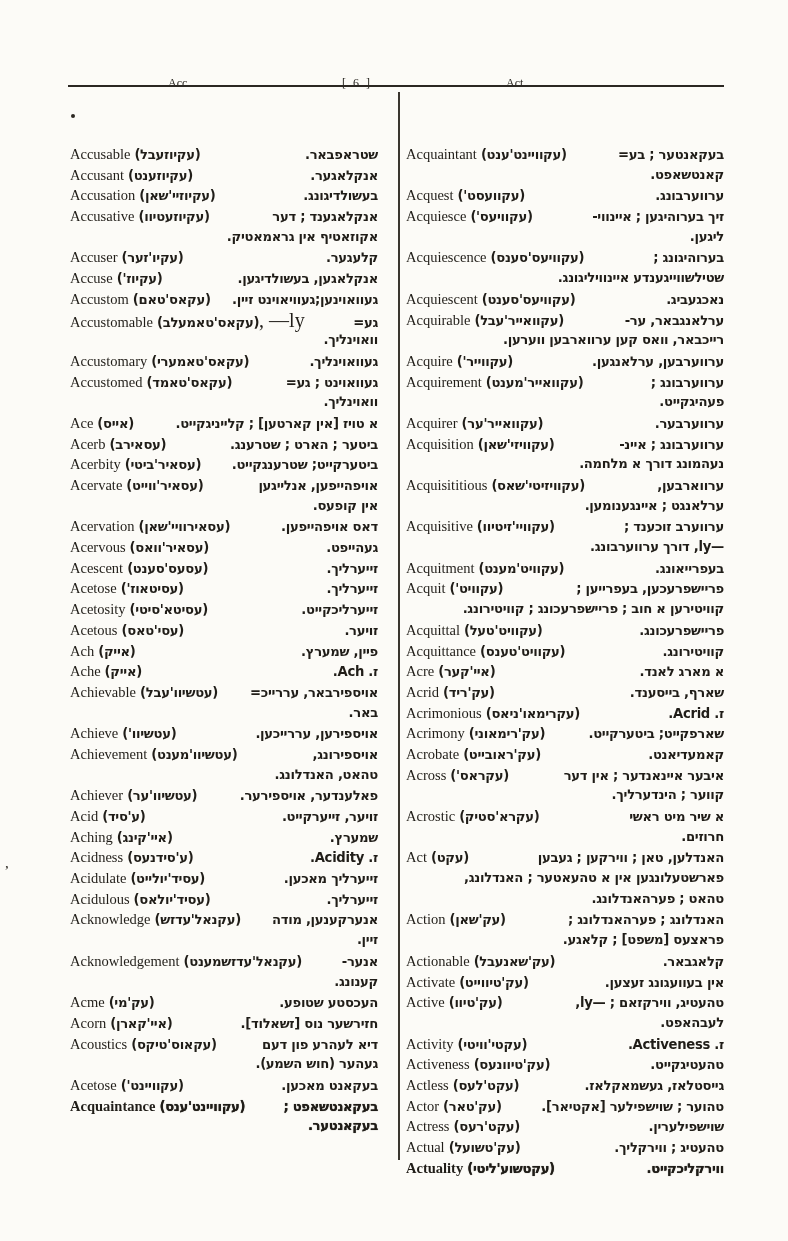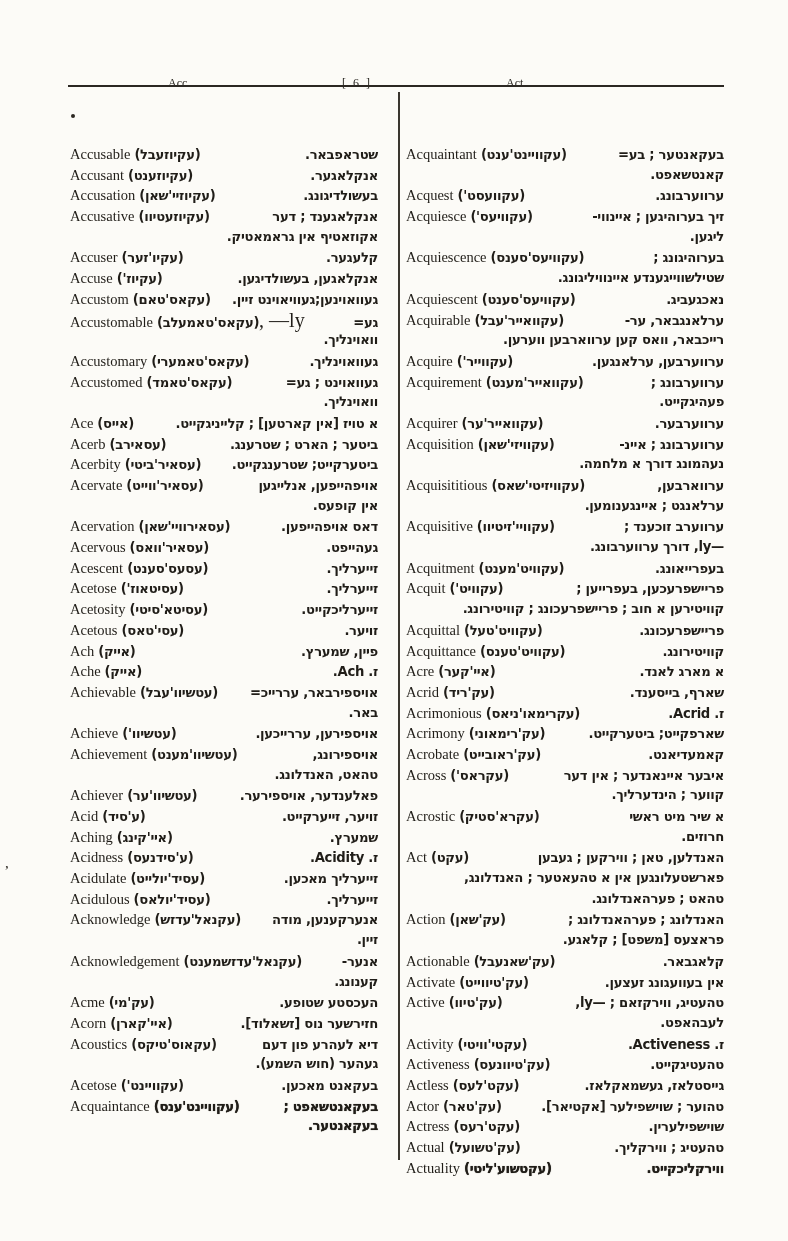--- a/index.html
+++ b/index.html
@@ -19,21 +19,21 @@
   .col-right{left:406px;width:318px;}
   .line{
     display:flex;justify-content:space-between;align-items:baseline;
     height:20.7px;line-height:20.7px;white-space:nowrap;
   }
   .line.cont{display:block;text-align:right;}
   .hw{font-size:14.5px;}
   .after{font-size:20px;}
   .he{font-family:"DejaVu Sans",sans-serif;font-weight:700;font-size:13.2px;letter-spacing:-0.3px;}
   .head .tr{margin-left:4px;}
-  .entry.bold .hw{font-weight:normal;}
+  .entry.bold .hw{font-weight:bold;}
   .entry.bold .he{text-shadow:0 0 0.7px currentColor;}
   .corner-dot{position:absolute;left:71px;top:114px;width:4px;height:4px;border-radius:50%;background:#2b2722;}
   .margin-mark{position:absolute;left:5px;top:855px;font-size:15px;color:#2b2722;}
 </style>
 </head>
 <body>
 
 <div class="page">
   <div class="running-head rh-left">Acc</div>
   <div class="running-head rh-center">[ 6 ]</div>

